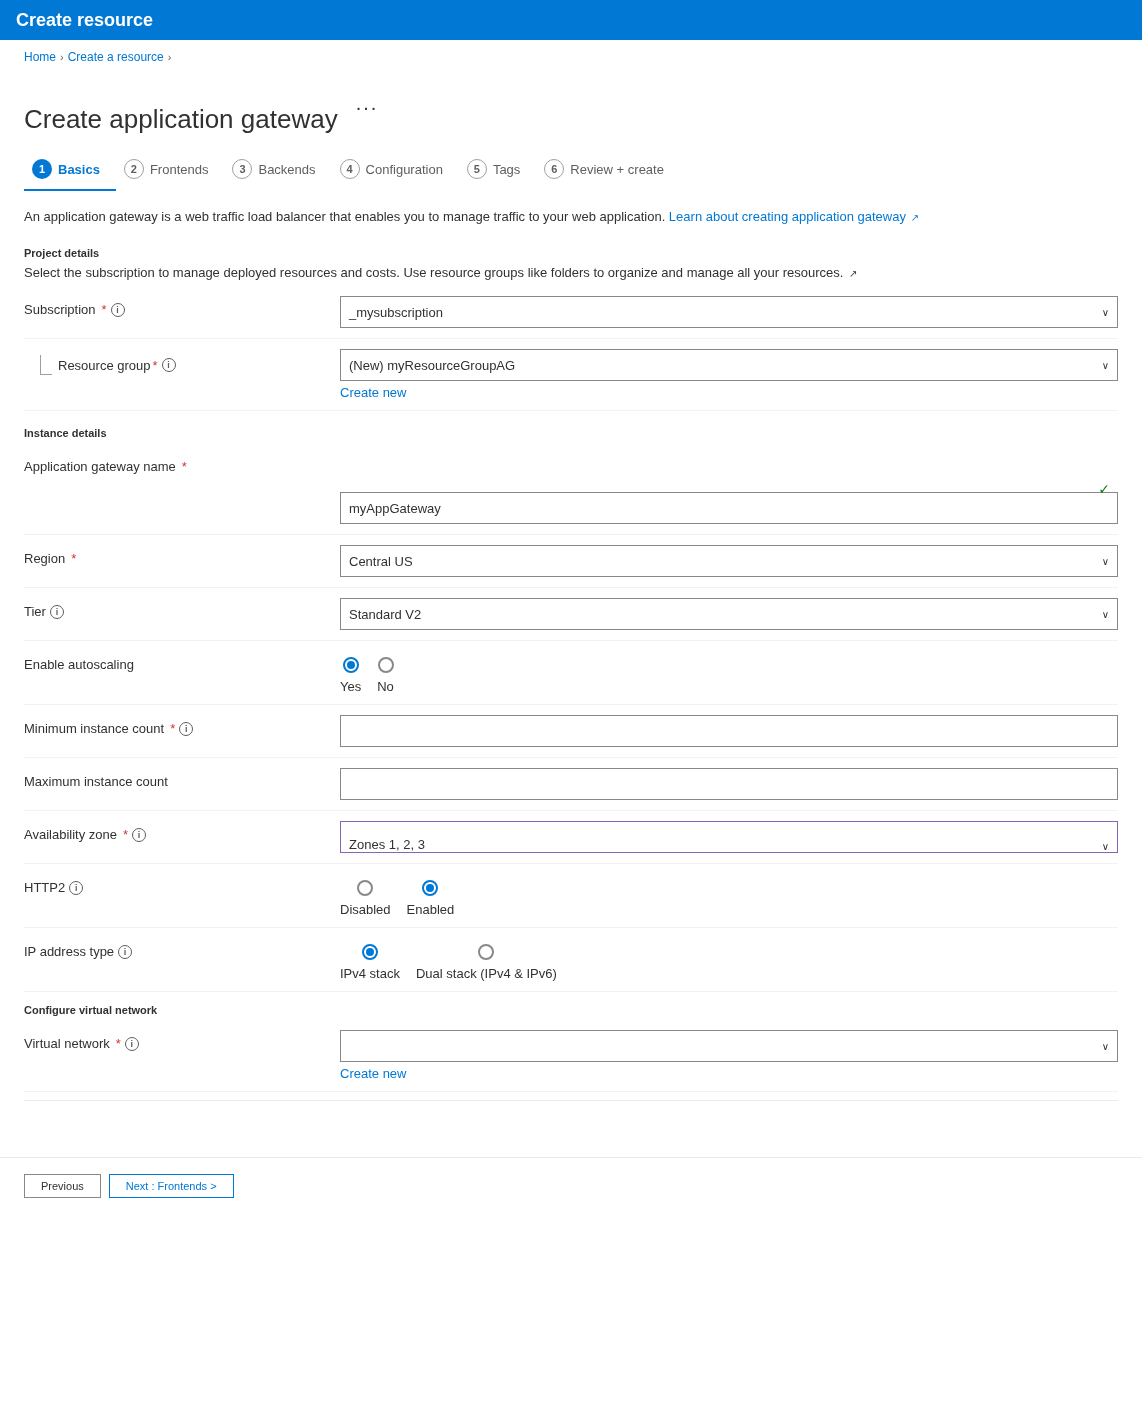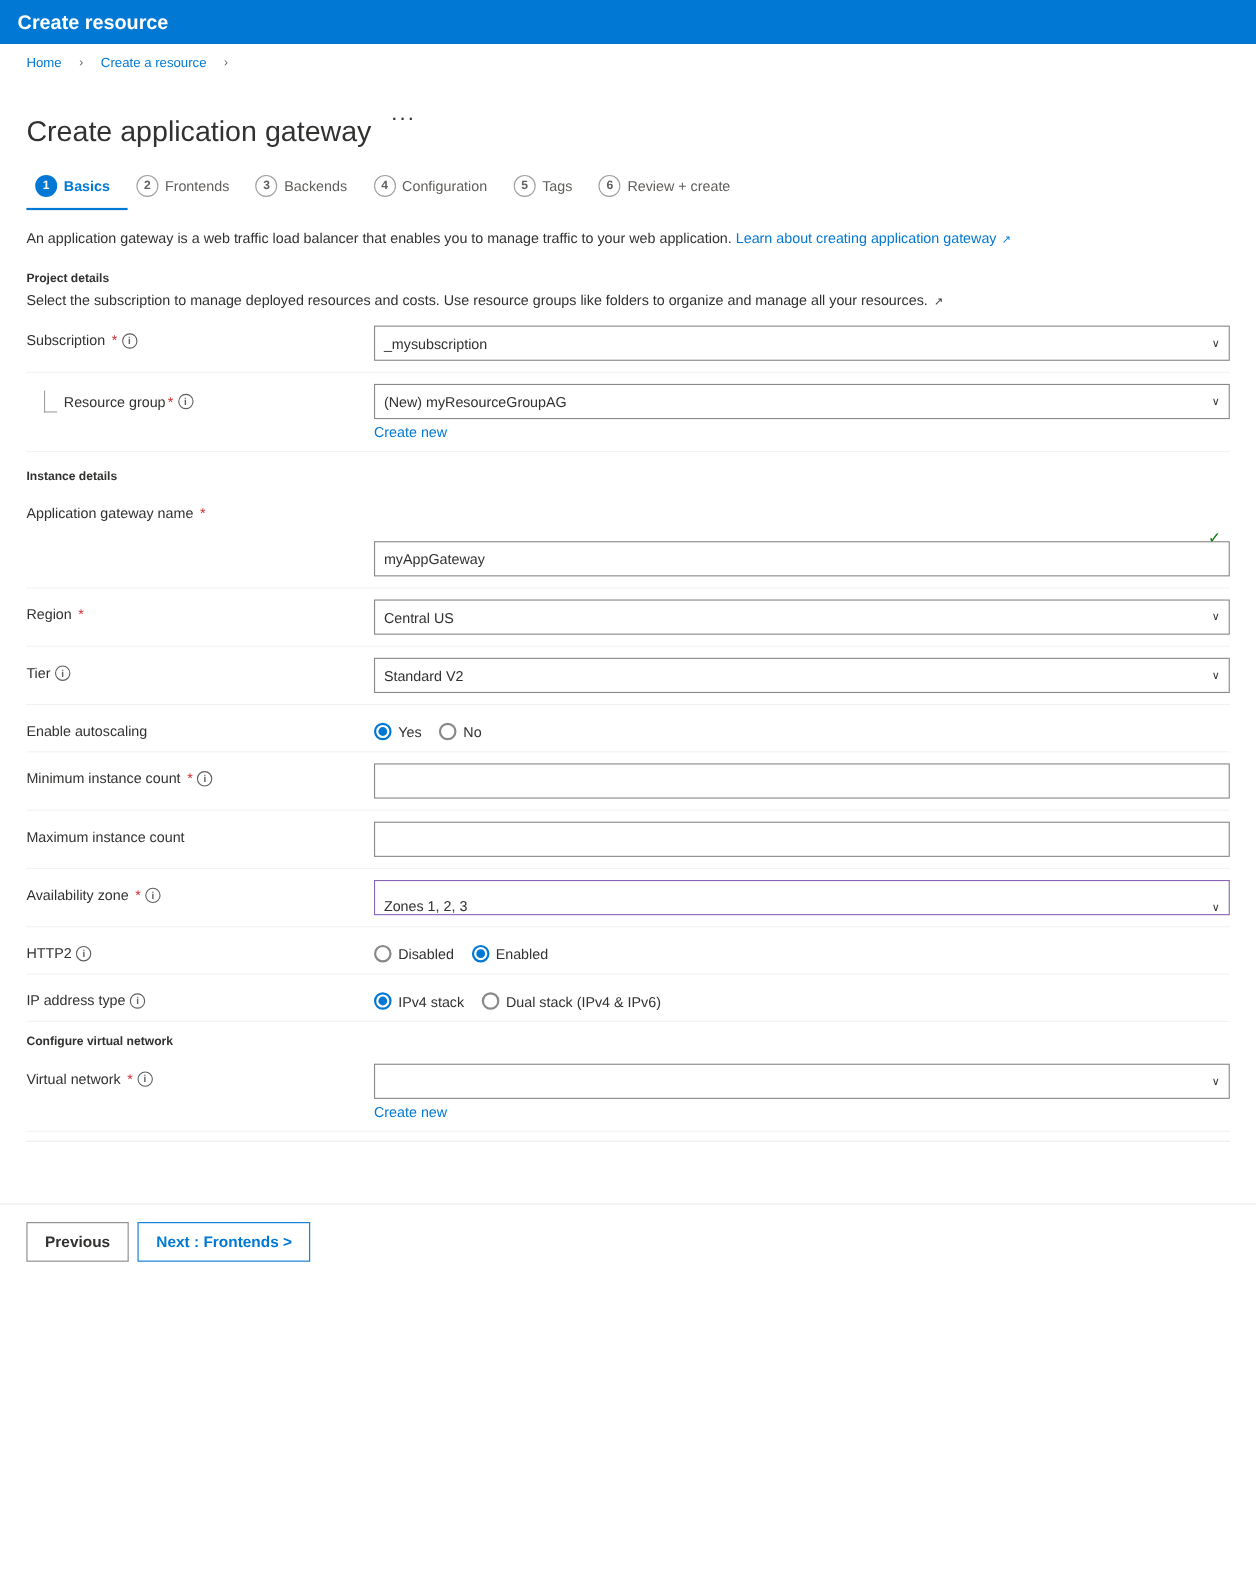--- a/index.html
+++ b/index.html
@@ -24,21 +24,21 @@
       font-size: 18px;
       font-weight: 600;
     }
 
     .breadcrumb {
       padding: 10px 24px 4px 24px;
       font-size: 12px;
       color: #0078d4;
       display: flex;
       align-items: center;
-      gap: 16px;
+      gap: 4px;
     }
     .breadcrumb a {
       color: #0078d4;
       text-decoration: none;
       cursor: pointer;
     }
     .breadcrumb .chevron {
       color: #605e5c;
       font-size: 11px;
     }
@@ -226,20 +226,21 @@
       display: flex;
       align-items: center;
       gap: 16px;
       padding-top: 6px;
     }
     .radio-item {
       display: flex;
       align-items: center;
       gap: 6px;
       cursor: pointer;
+      flex-direction: column;
     }
     .radio-circle {
       width: 16px;
       height: 16px;
       border-radius: 50%;
       border: 2px solid #0078d4;
       display: flex;
       align-items: center;
       justify-content: center;
       flex-shrink: 0;
@@ -288,25 +289,25 @@
     .footer-bar {
       display: flex;
       align-items: center;
       gap: 8px;
       padding: 16px 24px;
       border-top: 1px solid #edebe9;
       margin-top: 24px;
       background: #fff;
     }
     .btn {
-      height: 36px;
+      height: 24px;
       padding: 0 16px;
-      font-size: 14px;
-      cursor: pointer;
-      font-weight: 700;
+      font-size: 11px;
+      cursor: pointer;
+      font-weight: 400;
     }
     .btn-secondary {
       background: #fff;
       border: 1px solid #8a8886;
       color: #323130;
     }
     .btn-primary {
       background: #fff;
       border: 1px solid #0078d4;
       color: #0078d4;

